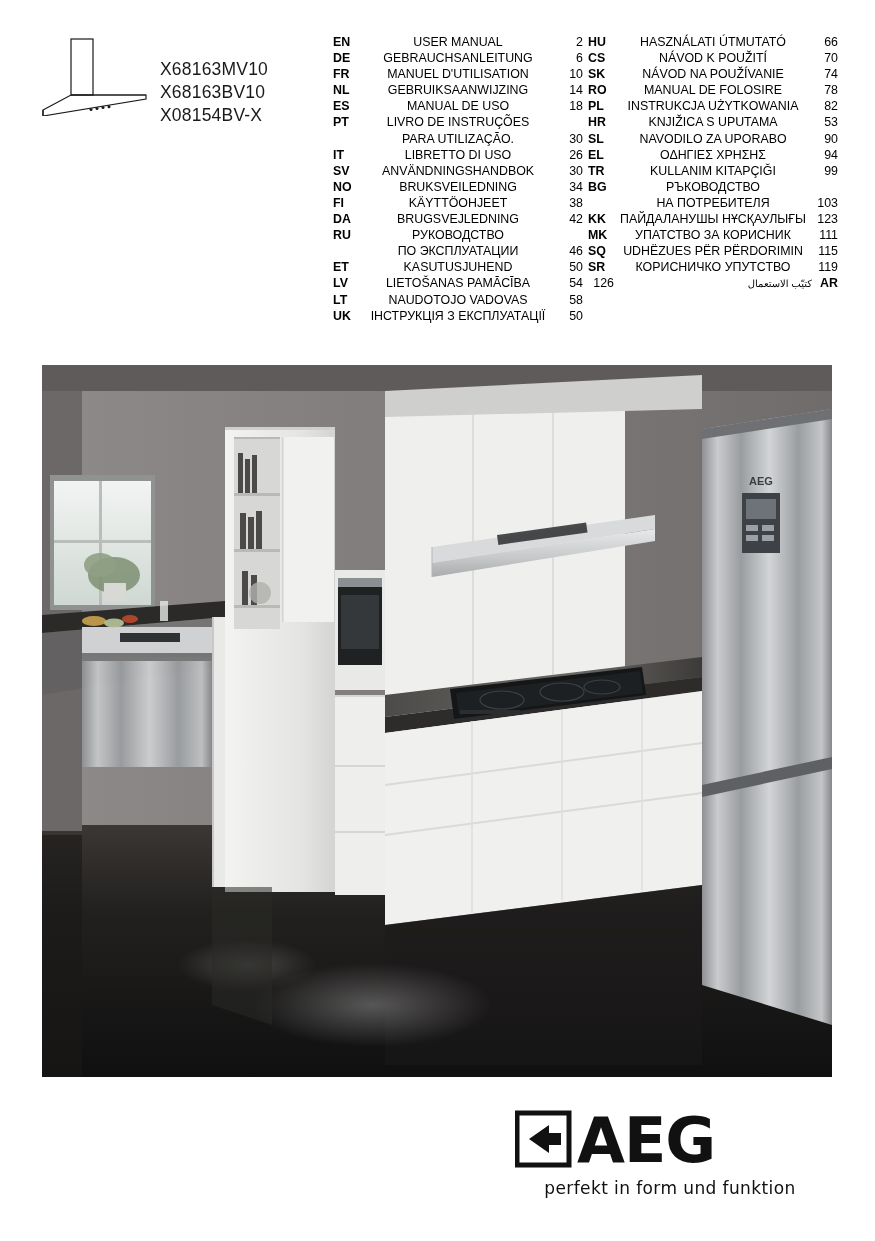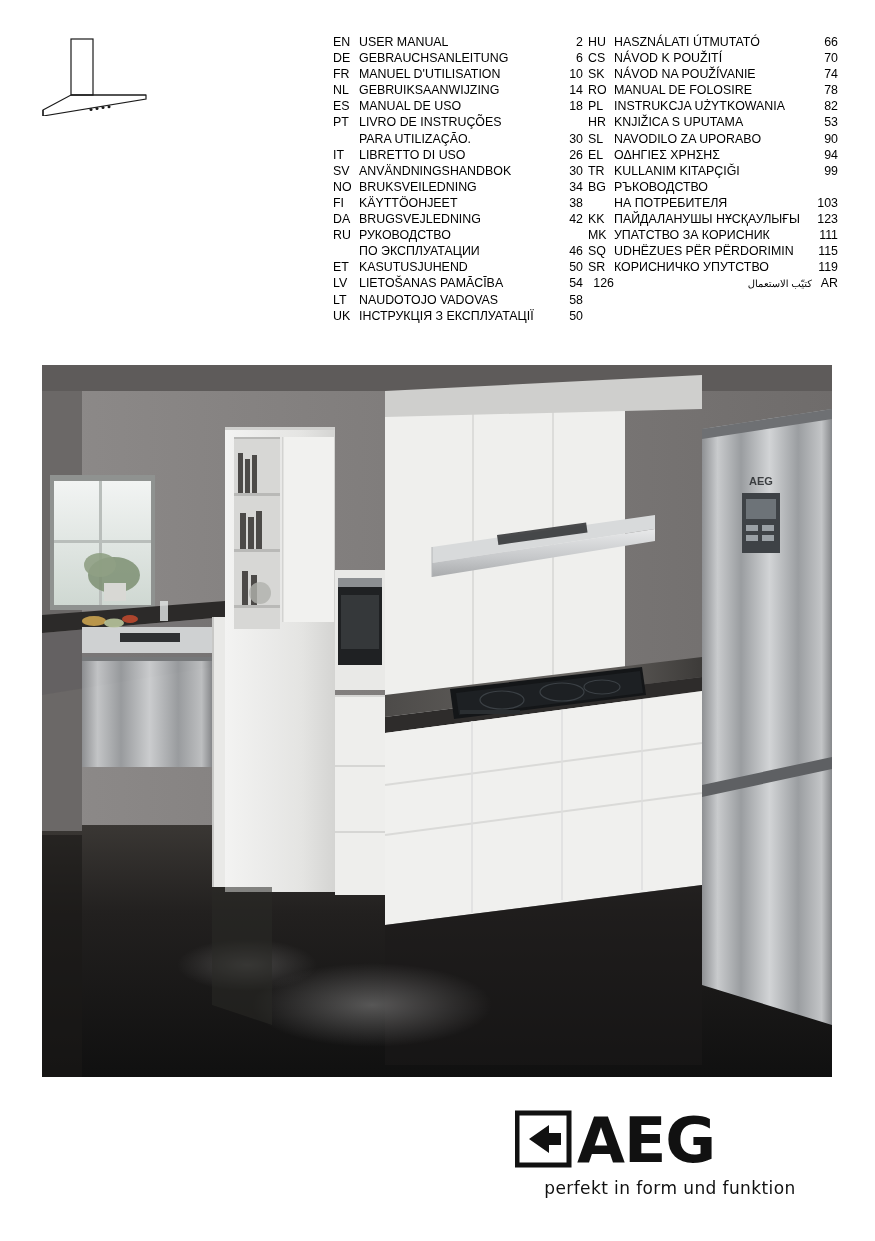--- a/index.html
+++ b/index.html
@@ -57,26 +57,26 @@
   .toc-right { left: 588px; width: 250px; }
 
   .toc-row {
     display: flex;
     align-items: baseline;
     width: 100%;
   }
   .toc-code {
     width: 26px;
     flex: 0 0 26px;
-    font-weight: normal;
+    font-weight: bold;
     text-align: left;
   }
   .toc-title {
     flex: 1 1 auto;
-    text-align: left;
+    text-align: center;
     white-space: nowrap;
     overflow: hidden;
   }
   .toc-page {
     flex: 0 0 26px;
     width: 26px;
     text-align: right;
   }
   .toc-row.cont .toc-code { visibility: hidden; }
   .toc-row.ar {
@@ -146,20 +146,25 @@
     <path d="M29 57 L104 57" fill="none" stroke="#1a1a1a" stroke-width="1.2"></path>
 
     <g fill="#1a1a1a">
       <circle cx="49" cy="71.5" r="1.5"></circle>
       <circle cx="55" cy="70.5" r="1.5"></circle>
       <circle cx="61" cy="69.6" r="1.5"></circle>
       <circle cx="67" cy="68.7" r="1.5"></circle>
     </g>
   </svg>
 
+  <div class="model-list">
+    <div>X68163MV10</div>
+    <div>X68163BV10</div>
+    <div>X08154BV-X</div>
+  </div>
 
   <div class="toc toc-left">
     <div class="toc-row">
       <span class="toc-code">EN</span>
       <span class="toc-title">USER MANUAL</span>
       <span class="toc-page">2</span>
     </div>
     <div class="toc-row">
       <span class="toc-code">DE</span>
       <span class="toc-title">GEBRAUCHSANLEITUNG</span>

